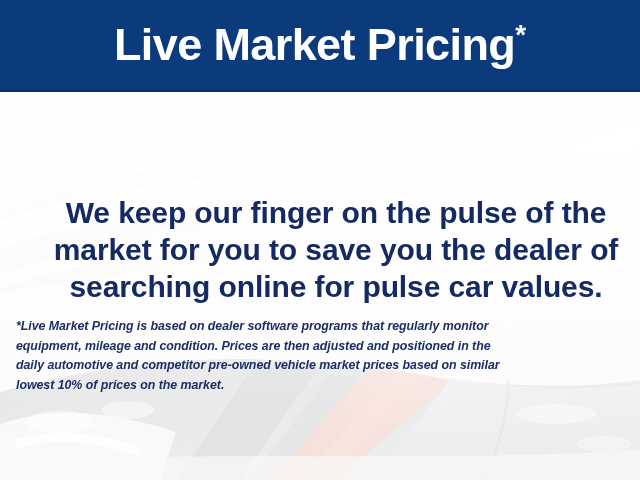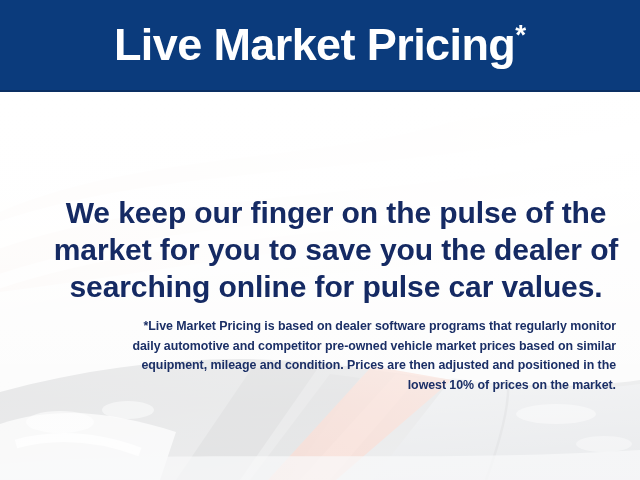--- a/index.html
+++ b/index.html
@@ -111,32 +111,33 @@
     padding: 0;
   }
   .headline .hl-line {
     display: block;
     white-space: nowrap;
   }
 
   
   .fineprint {
     position: absolute;
-    left: 32px;
+    left: 16px;
     top: 317px;
     width: 584px;
-    text-align: right;
+    text-align: left;
     color: #1b2f66;
     font-size: 12.4px;
     font-weight: bold;
     line-height: 19.5px;
     letter-spacing: -0.05px;
     z-index: 3;
     margin: 0;
     padding: 0;
+    font-style: italic;
   }
   .fineprint .fp-line {
     display: block;
     white-space: nowrap;
   }
 </style>
 </head>
 <body>
 
 <div class="banner">
@@ -206,18 +207,18 @@
   </div>
 
   <div class="headline">
     <span class="hl-line">We keep our finger on the pulse of the</span>
     <span class="hl-line">market for you to save you the dealer of</span>
     <span class="hl-line">searching online for pulse car values.</span>
   </div>
 
   <div class="fineprint">
     <span class="fp-line">*Live Market Pricing is based on dealer software programs that regularly monitor</span>
+    <span class="fp-line">equipment, mileage and condition. Prices are then adjusted and positioned in the</span>
     <span class="fp-line">daily automotive and competitor pre-owned vehicle market prices based on similar</span>
-    <span class="fp-line">equipment, mileage and condition. Prices are then adjusted and positioned in the</span>
     <span class="fp-line">lowest 10% of prices on the market.</span>
   </div>
 
 </div>
 
 </body></html>

